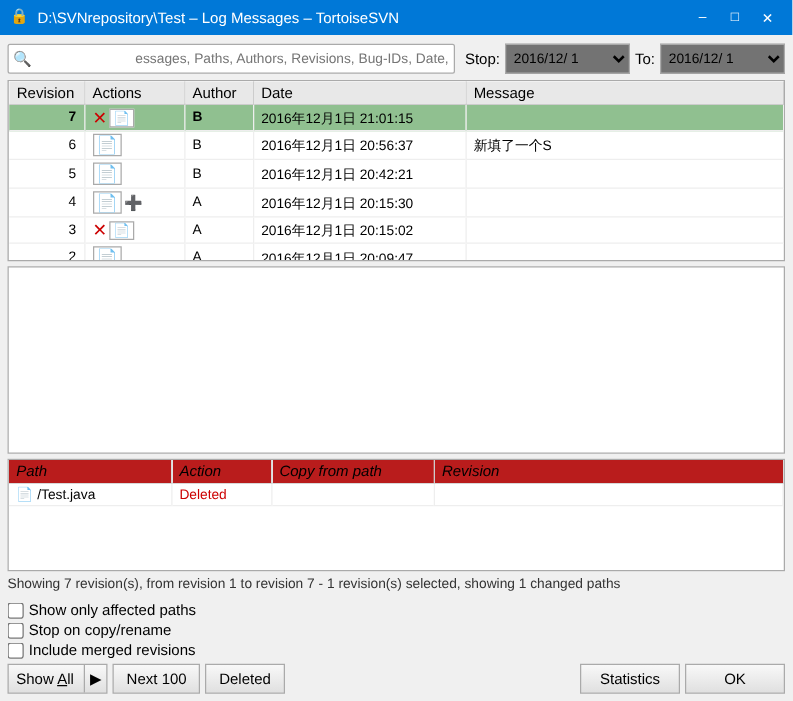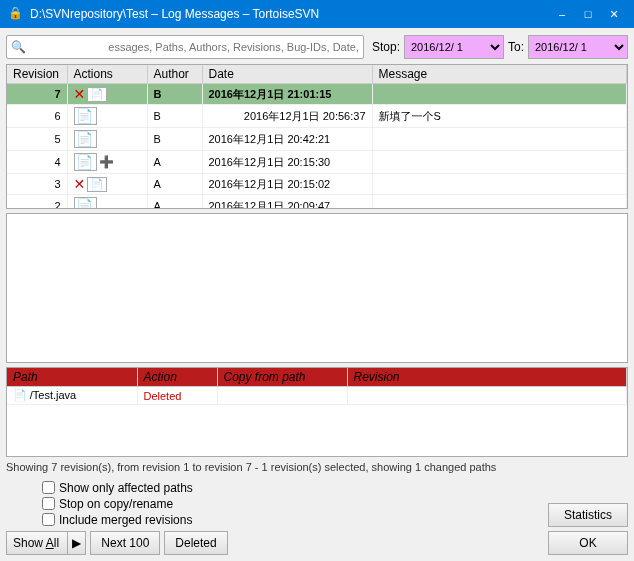--- a/index.html
+++ b/index.html
@@ -87,21 +87,21 @@
     .from-to-section {
       display: flex;
       align-items: center;
       gap: 4px;
     }
     .from-label, .to-label {
       font-size: 12px;
     }
     .date-select {
       border: 1px solid #aaa;
-      background: #f0abfc;
+      background: #737373;
       height: 24px;
       font-size: 11px;
       padding: 0 2px;
       width: 100px;
     }
 
     
     .log-table-wrap {
       background: white;
       border: 1px solid #aaa;
@@ -173,23 +173,22 @@
 
     
     .checkboxes {
       display: flex;
       flex-direction: column;
       gap: 2px;
       flex-shrink: 0;
     }
     .checkbox-row {
       display: flex;
-      align-items: flex-start;
-      gap: 4px;
-      margin-left: 36px;
+      align-items: center;
+      gap: 4px;
     }
     .checkbox-row input { margin: 0; }
 
     
     .bottom-section {
       display: flex;
       align-items: flex-end;
       justify-content: space-between;
       flex-shrink: 0;
     }
@@ -225,21 +224,21 @@
     .btn-show-text { padding: 0 6px; }
     .btn-show-arrow {
       border-left: 1px solid #aaa;
       padding: 0 4px;
       height: 100%;
       display: flex;
       align-items: center;
     }
     .bottom-right {
       display: flex;
-      flex-direction: column;
+      flex-direction: row;
       gap: 4px;
     }
 
     
     .log-table-wrap::-webkit-scrollbar,
     .path-table-wrap::-webkit-scrollbar { width: 16px; }
     .log-table-wrap::-webkit-scrollbar-track,
     .path-table-wrap::-webkit-scrollbar-track { background: #f0f0f0; }
     .log-table-wrap::-webkit-scrollbar-thumb,
     .path-table-wrap::-webkit-scrollbar-thumb { background: #c0c0c0; border: 1px solid #aaa; }
@@ -299,32 +298,32 @@
       <tbody id="log-tbody">
       <tr class="highlighted">
             <td style="text-align: right; font-weight: bold;">7</td>
             <td>
               <div class="action-icons">
                 <span style="color:#cc0000;font-size:14px;">✕</span>
                 <span style="color:#0066cc;font-size:11px;border:1px solid #aaa;background:#fff;padding:0 2px;">📄</span>
               </div>
             </td>
             <td style="font-weight: bold;">B</td>
-            <td style="font-weight: bold;">2016年12月1日 21:01:15</td>
+            <td style="font-weight: normal;">2016年12月1日 21:01:15</td>
             <td></td>
           </tr>
           <tr>
             <td style="text-align: right; font-weight: normal;">6</td>
             <td>
               <div class="action-icons">
                 <span style="color:#0066cc;font-size:14px;border:1px solid #aaa;background:#fff;padding:0 2px;">📄</span>
               </div>
             </td>
             <td style="font-weight: normal;">B</td>
-            <td style="font-weight: normal; text-align: right;">2016年12月1日 20:56:37</td>
+            <td style="font-weight: normal;">2016年12月1日 20:56:37</td>
             <td>新填了一个S</td>
           </tr>
           <tr>
             <td style="text-align: right; font-weight: normal;">5</td>
             <td>
               <div class="action-icons">
                 <span style="color:#0066cc;font-size:14px;border:1px solid #aaa;background:#fff;padding:0 2px;">📄</span>
               </div>
             </td>
             <td style="font-weight: normal;">B</td>

